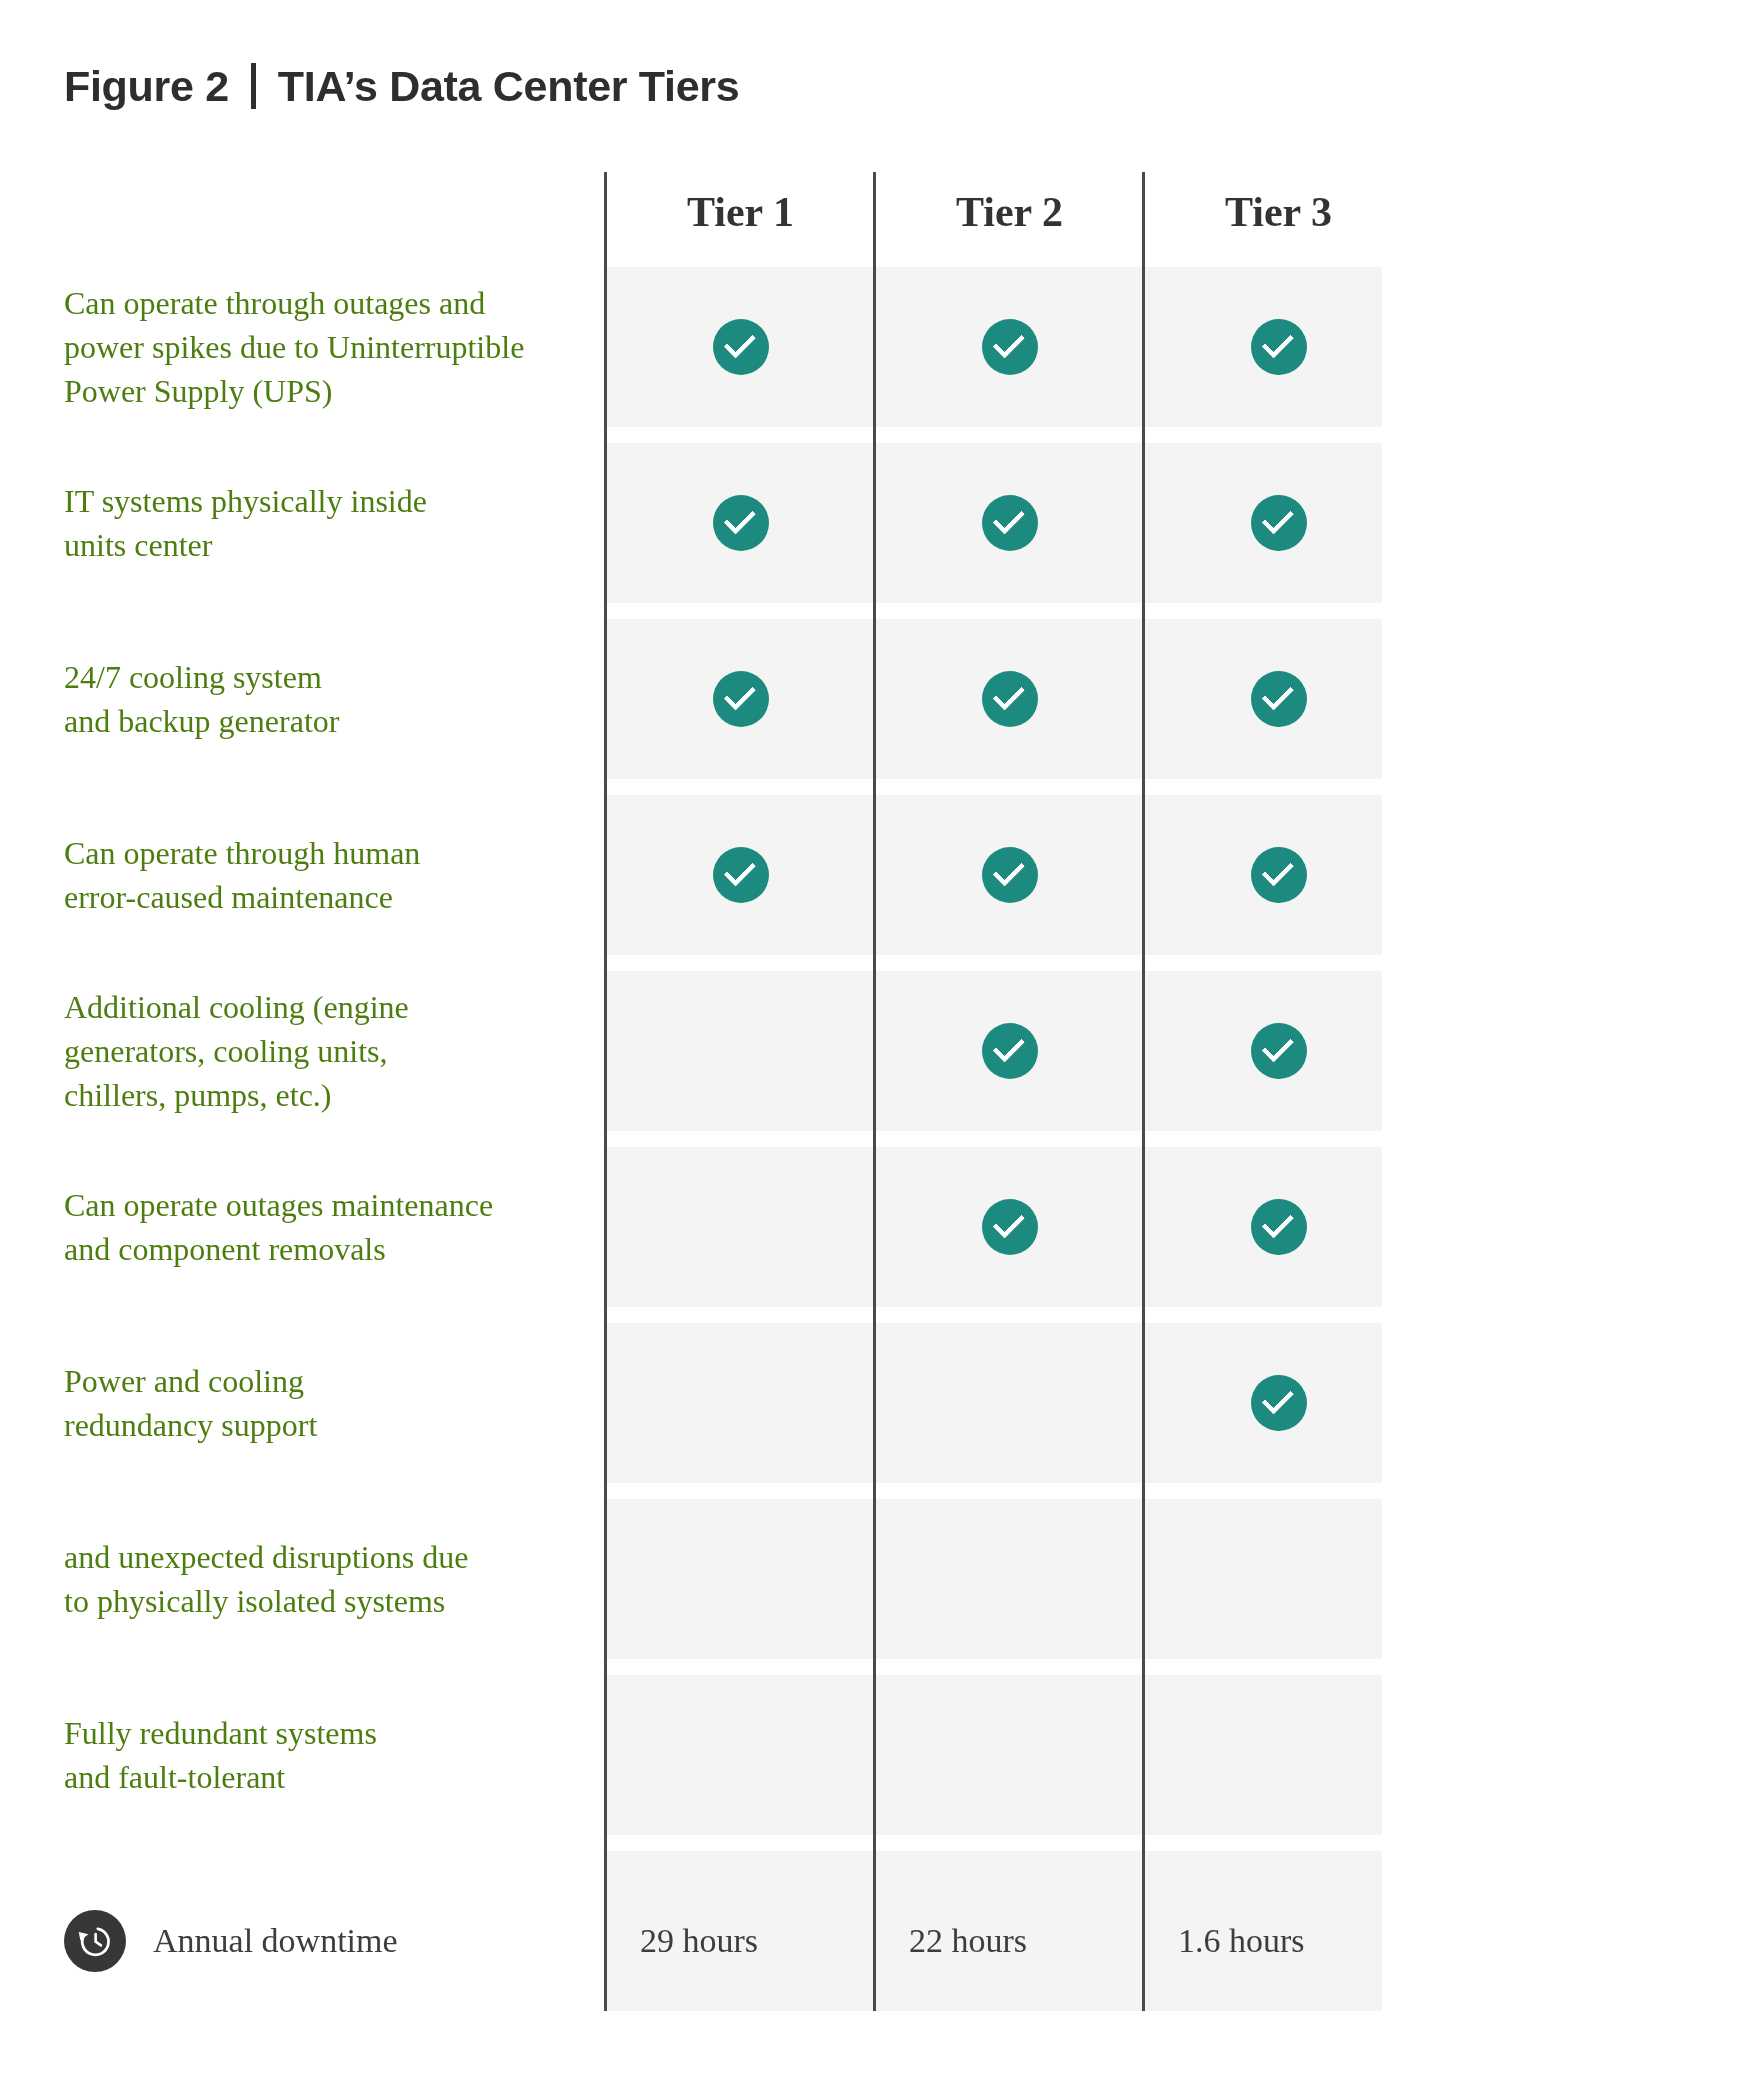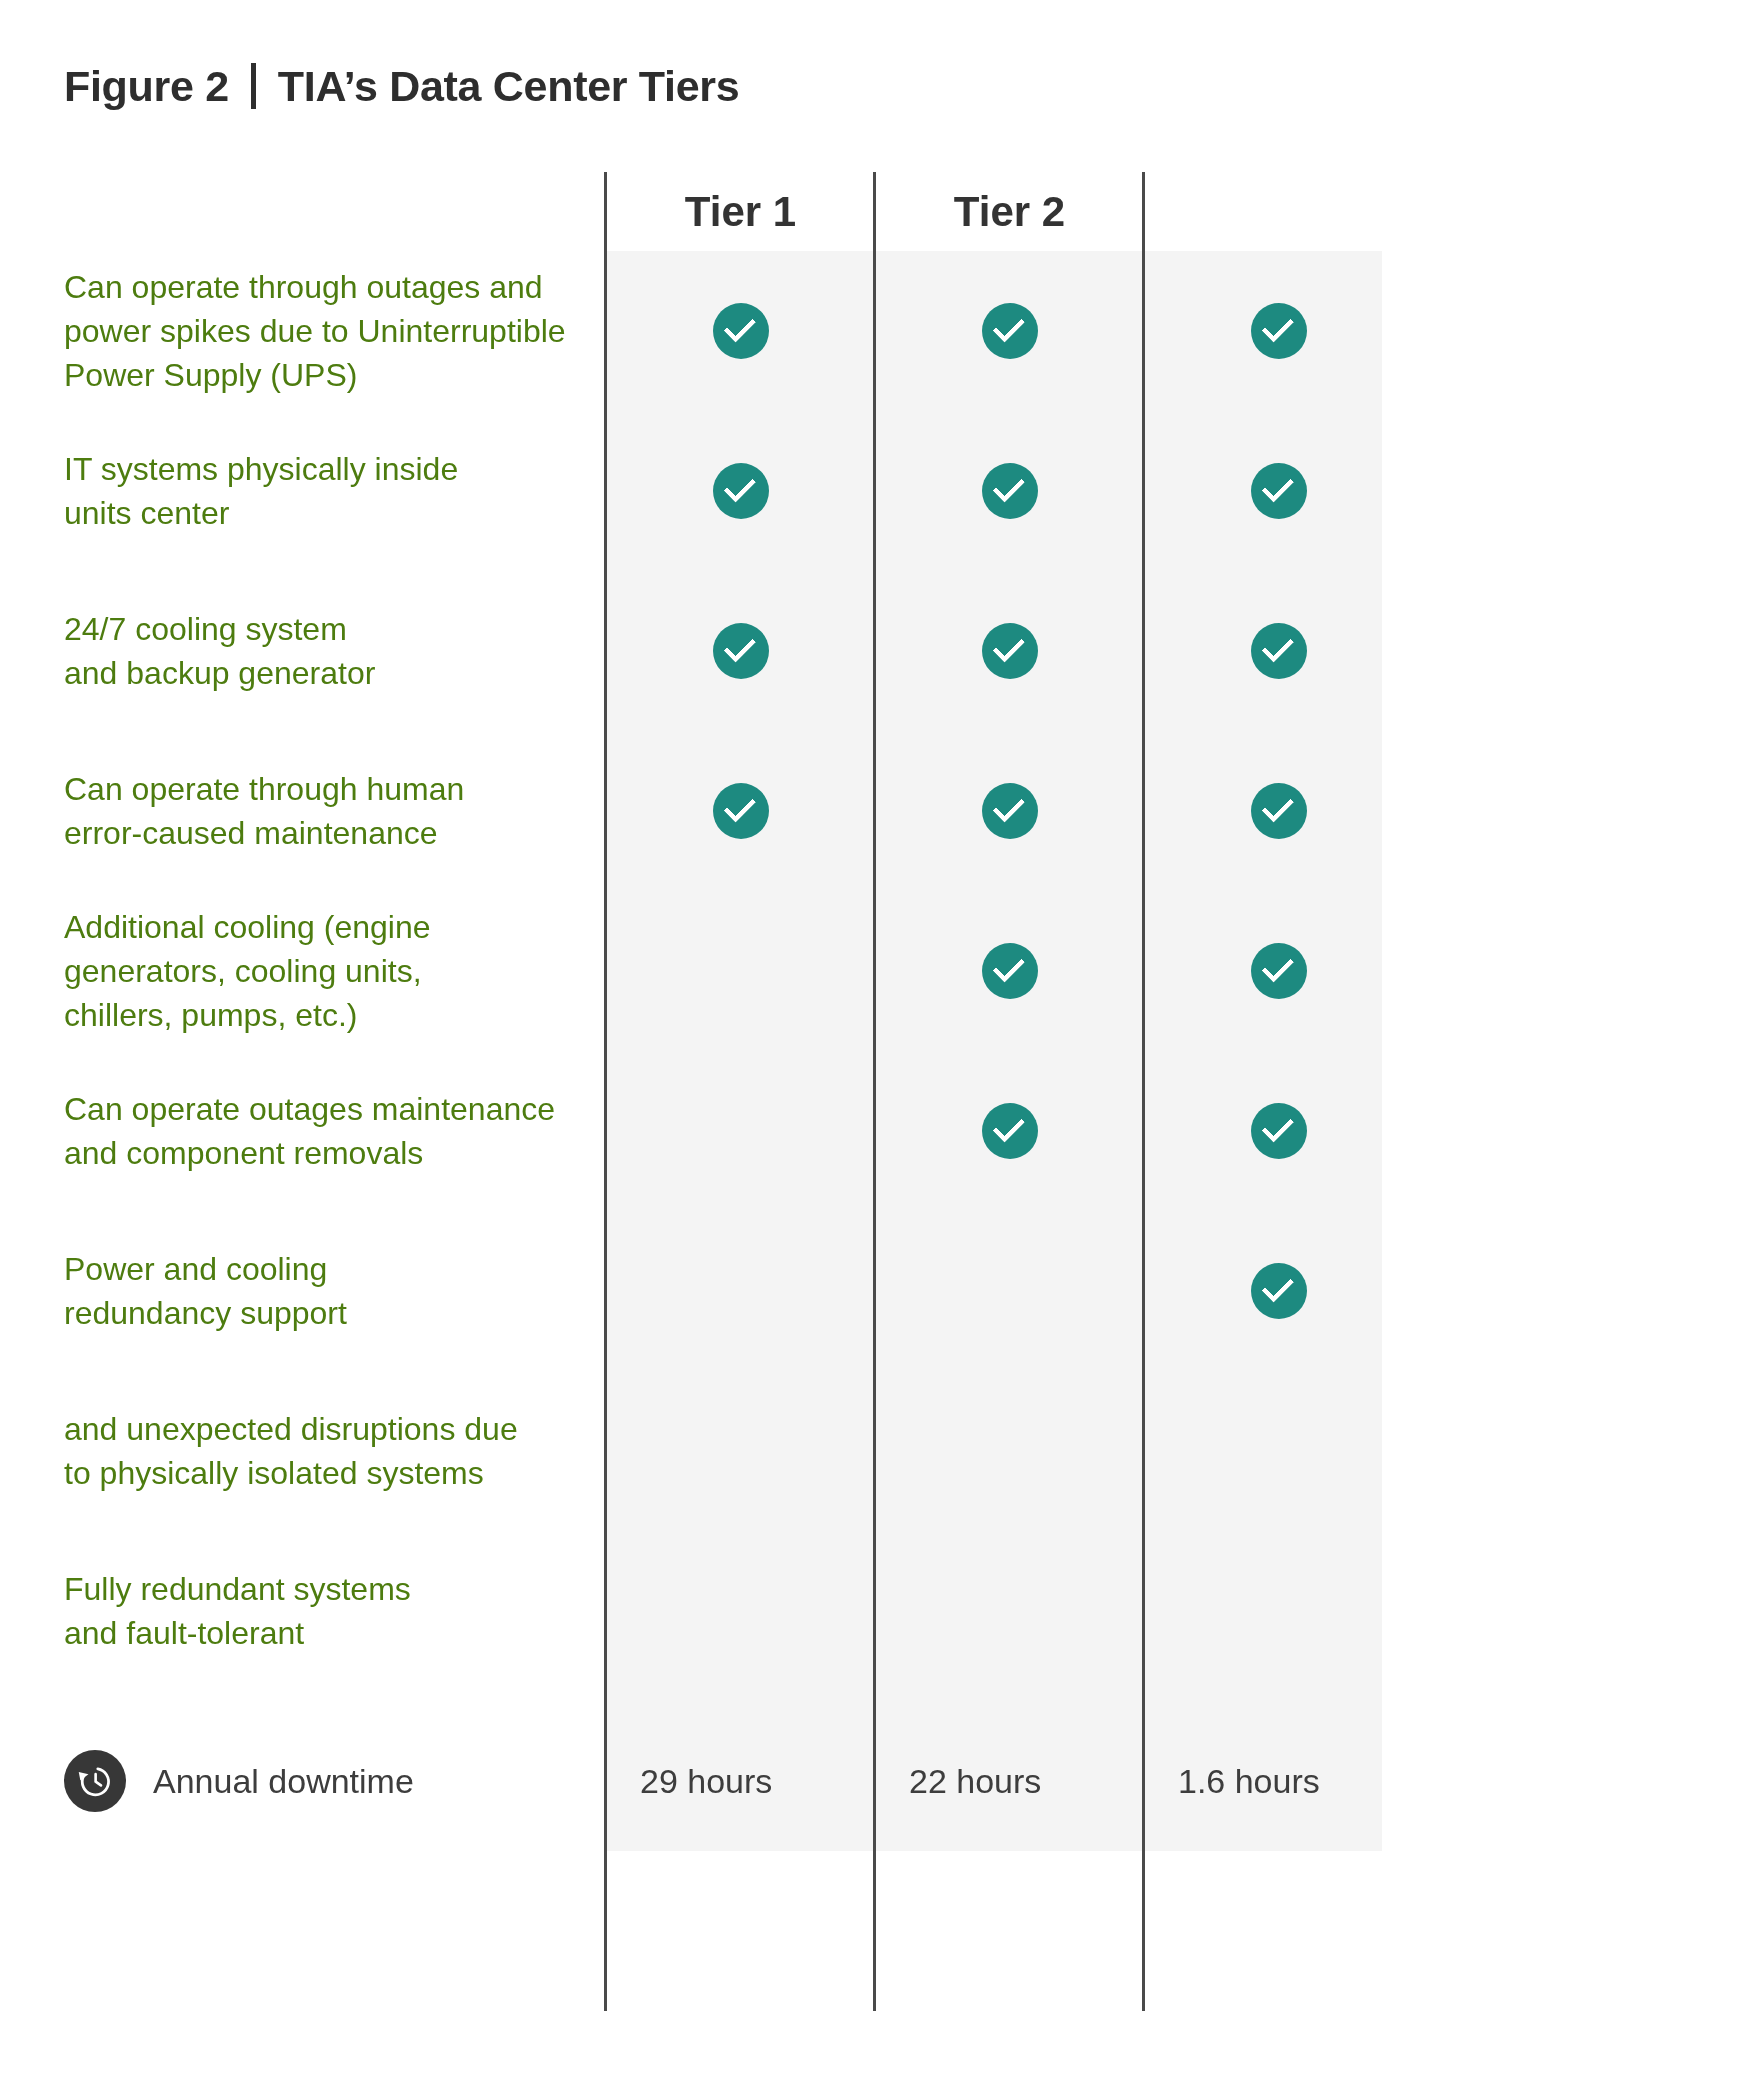--- a/index.html
+++ b/index.html
@@ -20,20 +20,22 @@
   .tsep{
     display:inline-block;width:5px;height:46px;
     background:#2e2e2e;margin:0 22px;
   }
   
   .table{
     position:absolute;left:64px;top:172px;width:1618px;height:1839px;
     display:grid;
     grid-template-columns:542px 269px 269px 269px 269px;
     grid-template-rows:79px repeat(10,160px);
+    row-gap:16px;
+    font-family:Liberation Serif, serif;
   }
   .gr1{grid-row:1}.gr2{grid-row:2}.gr3{grid-row:3}.gr4{grid-row:4}.gr5{grid-row:5}
   .gr6{grid-row:6}.gr7{grid-row:7}.gr8{grid-row:8}.gr9{grid-row:9}.gr10{grid-row:10}.gr11{grid-row:11}
   .gc1{grid-column:1}.gc2{grid-column:2}.gc3{grid-column:3}.gc4{grid-column:4}.gc5{grid-column:5}
 
   .hcell{
     display:flex;align-items:center;justify-content:center;
     font-size:42px;font-weight:bold;color:#333333;white-space:nowrap;
   }
   .lcell{
@@ -90,20 +92,21 @@
   <div class="title">
     <span>Figure 2</span>
     <span class="tsep"></span>
     <span>TIA’s Data Center Tiers</span>
   </div>
 
   <div class="table">
 
     <div class="hcell gr1 gc2">Tier 1</div>
     <div class="hcell gr1 gc3">Tier 2</div>
+    <div class="hcell gr1 gc4">Tier 3</div>
     <div class="hcell gr1 gc5">Tier 1</div>
 
     <div class="lcell gr2 gc1">
       <span class="lline">Can operate through outages and</span>
       <span class="lline">power spikes due to Uninterruptible</span>
       <span class="lline">Power Supply (UPS)</span>
     </div>
     <div class="tcell gr2 gc2">
         <div class="check"></div>
       </div>

